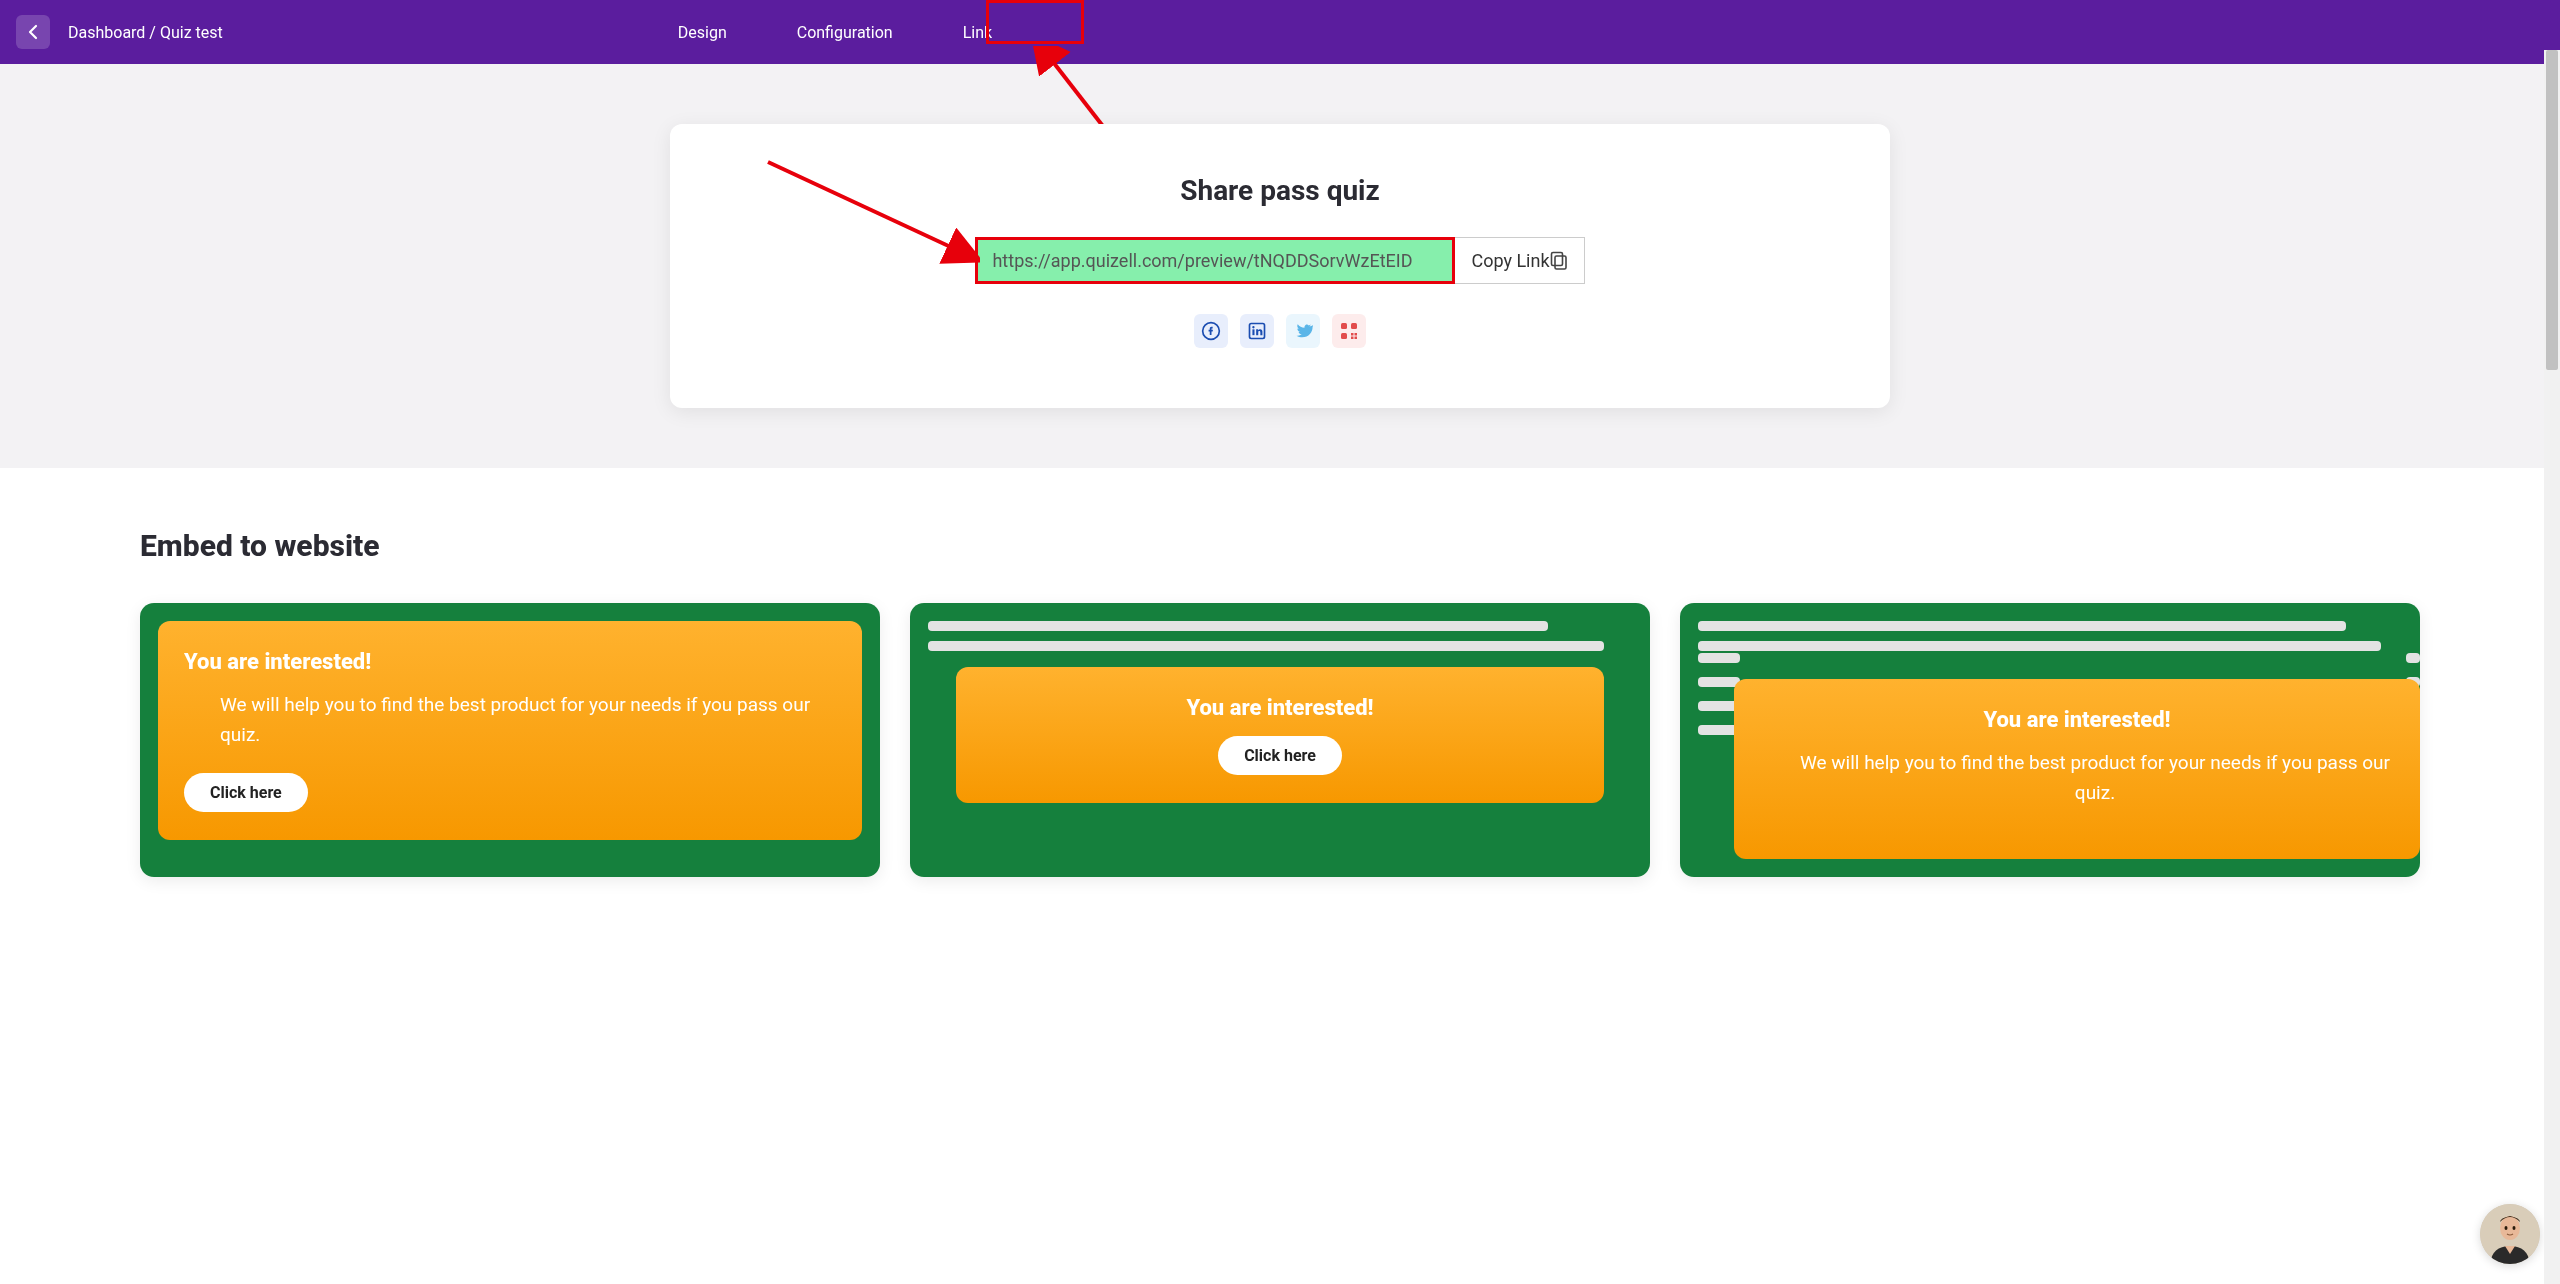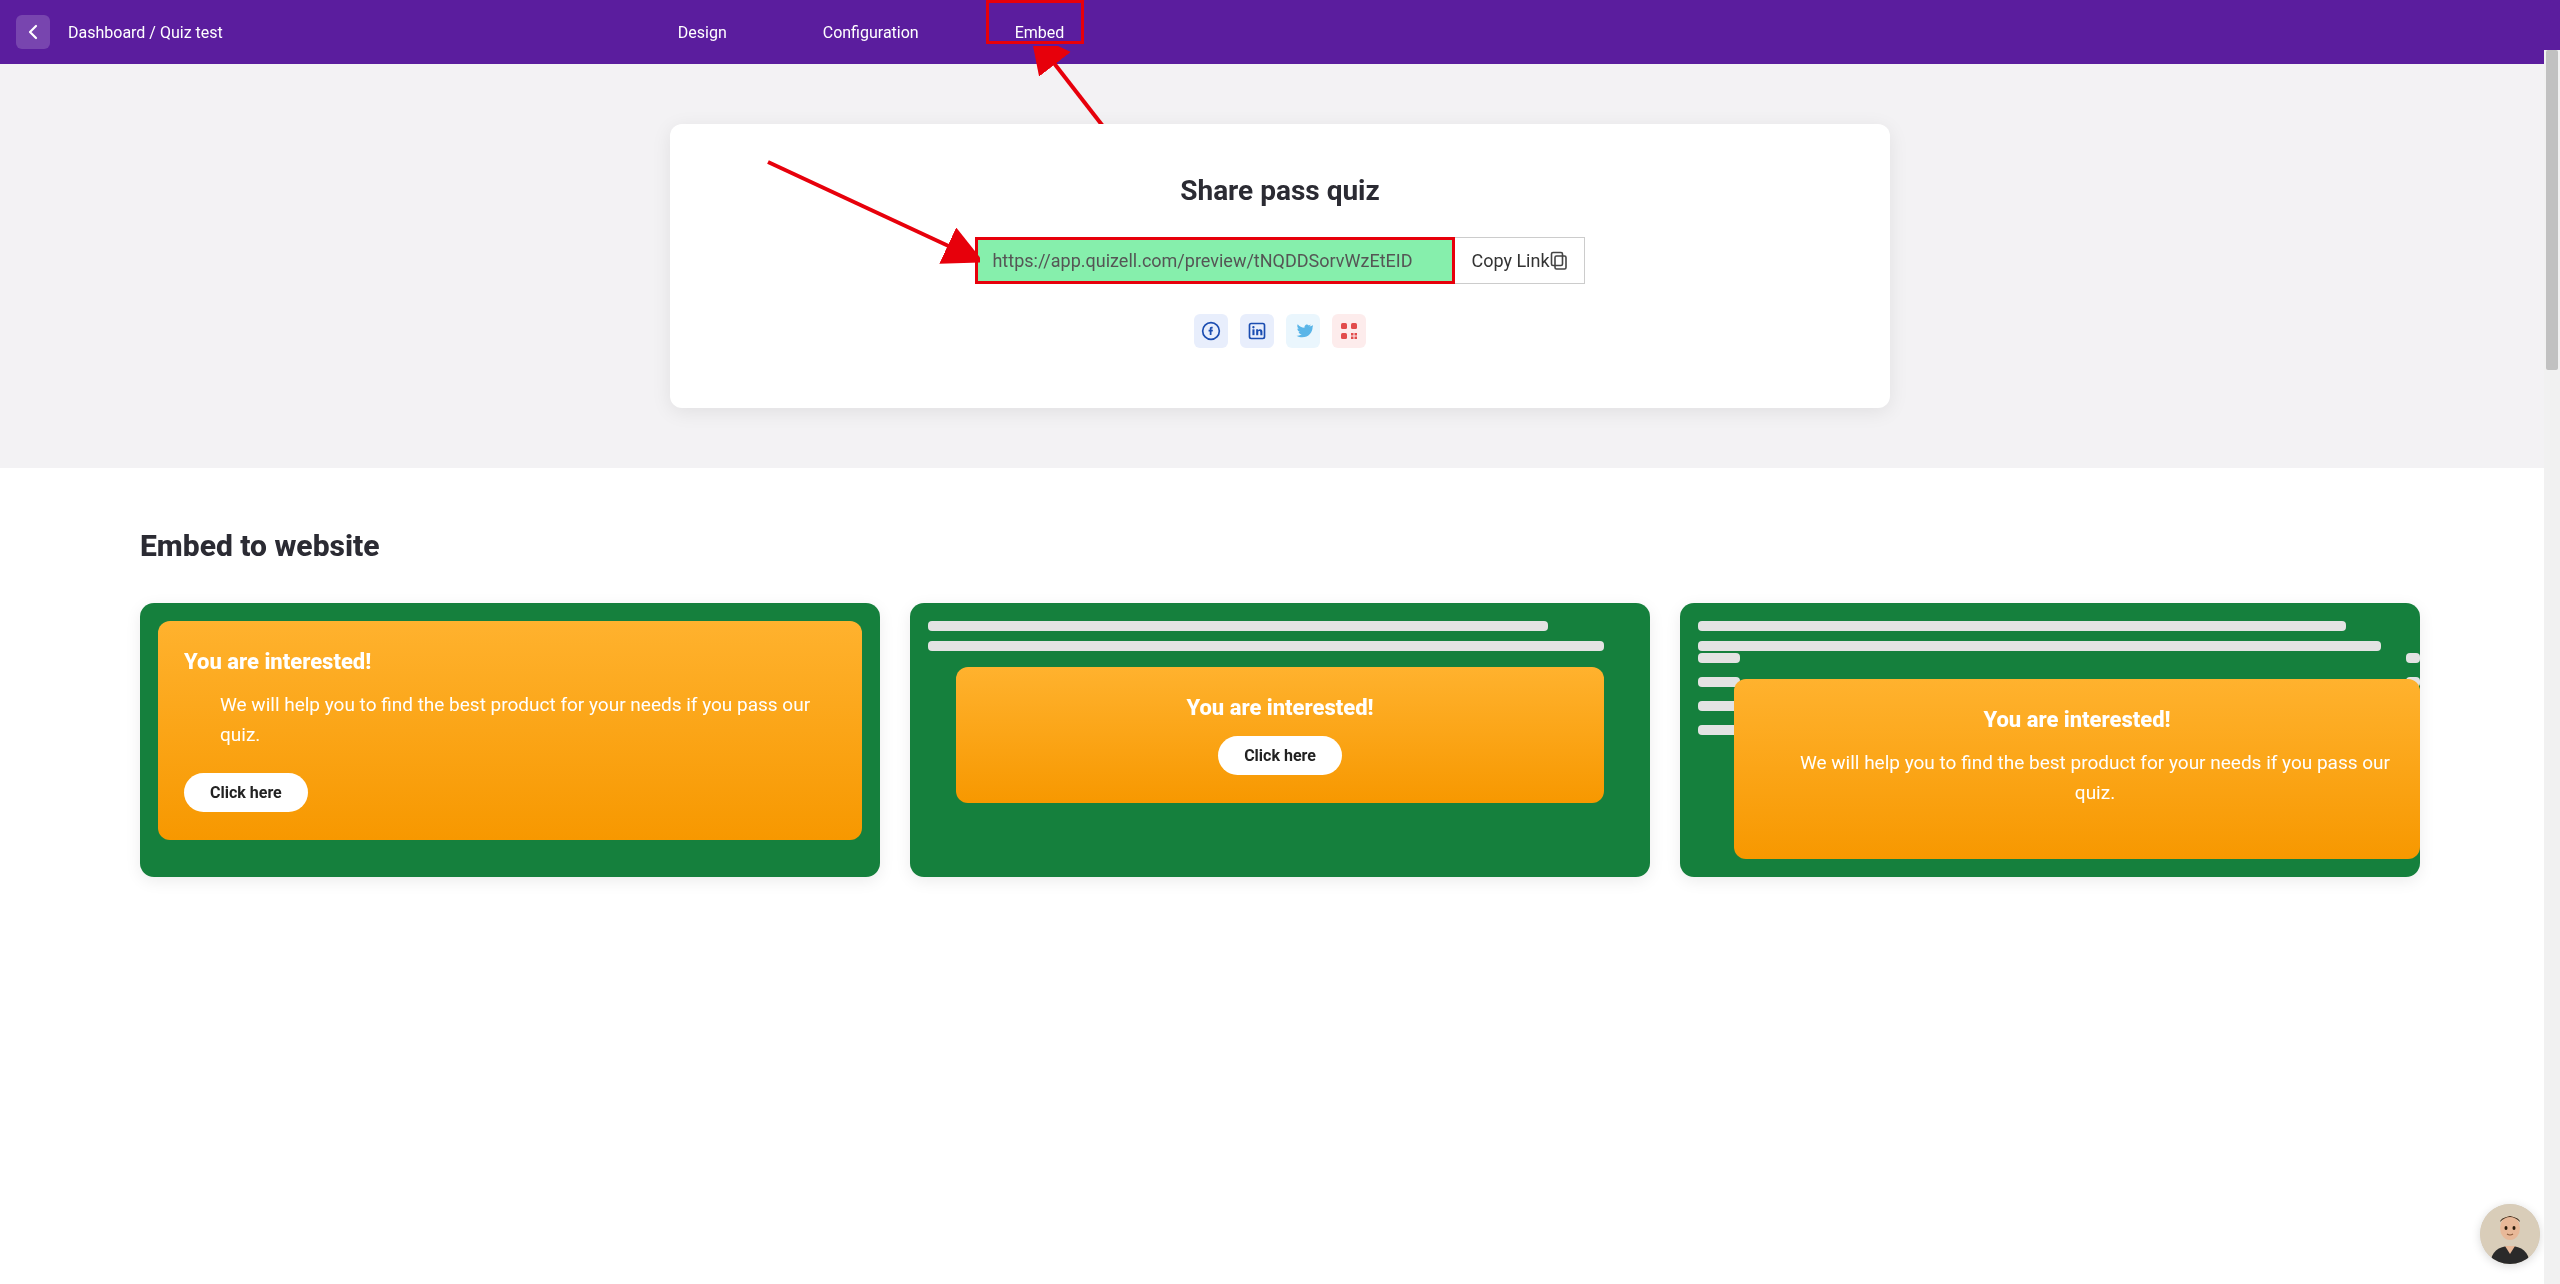--- a/index.html
+++ b/index.html
@@ -1,21 +1,21 @@
 <!DOCTYPE html>
 <html><head>
   <meta charset="utf-8">
   <style>
     * { margin: 0; padding: 0; box-sizing: border-box; font-family: -apple-system, BlinkMacSystemFont, "Segoe UI", Roboto, "Helvetica Neue", Arial, sans-serif; }
     body { background: #fff; overflow-x: hidden; }
     
     .topbar { background: #5b1d9e; height: 64px; display: flex; align-items: center; padding: 0 16px; color: #fff; }
     .back-btn { width: 34px; height: 34px; background: rgba(255,255,255,0.18); border-radius: 6px; display: flex; align-items: center; justify-content: center; cursor: pointer; }
     .breadcrumb { margin-left: 18px; font-size: 16px; }
-    .tabs { display: flex; gap: 76px; margin-left: 445px; justify-content: flex-end; }
+    .tabs { display: flex; gap: 50px; margin-left: 445px; justify-content: flex-end; }
     .tab { font-size: 16px; cursor: pointer; padding: 12px 10px; }
     
     .gray-section { background: #f3f2f4; padding: 60px 0; }
     .share-card { max-width: 1220px; margin: 0 auto; background: #fff; border-radius: 12px; box-shadow: 0 4px 20px rgba(0,0,0,0.08); padding: 50px 40px 60px; text-align: center; position: relative; }
     .share-title { font-size: 28px; font-weight: 700; color: #2b2b33; margin-bottom: 30px; }
     
     .link-row { display: inline-flex; align-items: stretch; }
     .link-input { border: 3px solid #e7000b; padding: 10px 14px; font-size: 18px; color: #555; width: 480px; border-right: 3px solid #e7000b; background: #86efac; }
     .copy-btn { border: 1px solid #ccc; padding: 10px 16px; font-size: 18px; color: #333; display: inline-flex; align-items: center; cursor: pointer; background: #fff; border-left: none; }
     
@@ -62,21 +62,21 @@
   <div class="topbar">
     <div class="back-btn">
       <svg width="10" height="16" viewBox="0 0 10 16">
           <path d="M8 2 L2 8 L8 14" stroke="#fff" stroke-width="2.2" fill="none" stroke-linecap="round" stroke-linejoin="round"></path>
         </svg>
     </div>
     <div class="breadcrumb">Dashboard / Quiz test</div>
     <div class="tabs">
       <div class="tab">Design</div>
       <div class="tab">Configuration</div>
-      <div class="tab" style="position:relative;">Embed</div>
+      <div class="tab" style="position:relative;">Link</div>
     </div>
   </div>
 
   <div class="red-box-tab" style="top:0px; left:986px; width:98px; height:44px;"></div>
 
   <svg class="arrow-svg" style="top:46px; left:1020px; width:120px; height:130px;">
     <defs>
         <marker id="ah1" markerWidth="12" markerHeight="12" refX="2" refY="5" orient="auto">
           <path d="M0,0 L0,10 L10,5 z" fill="#e7000b"></path>
         </marker>

